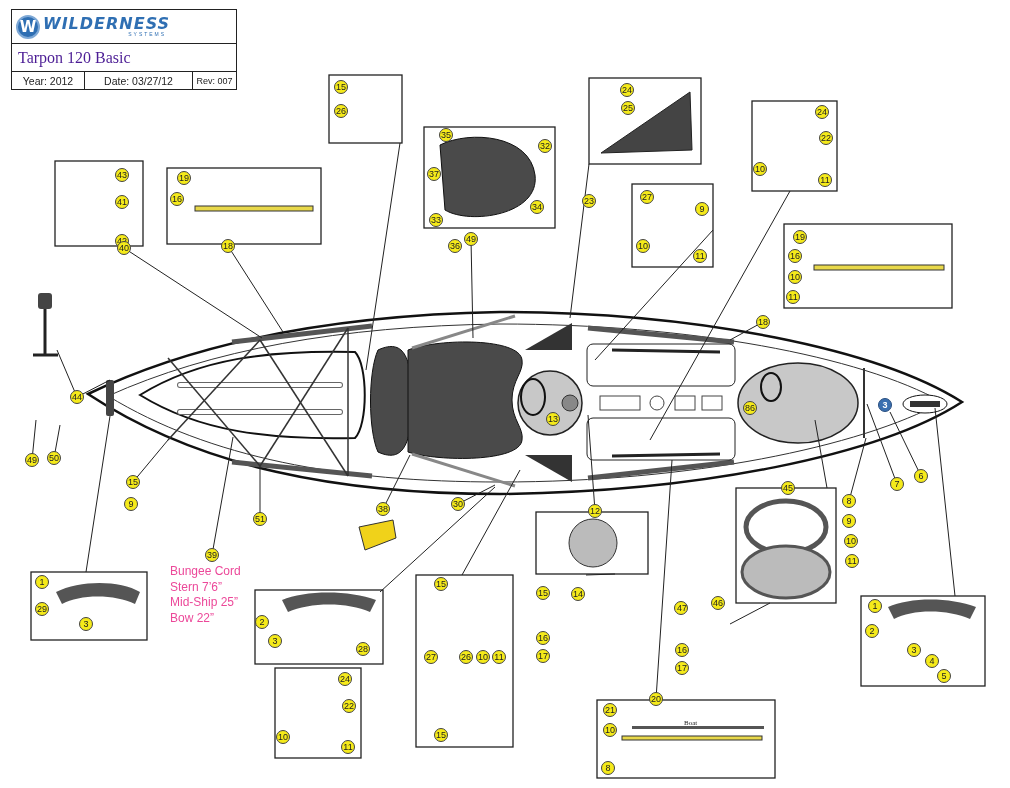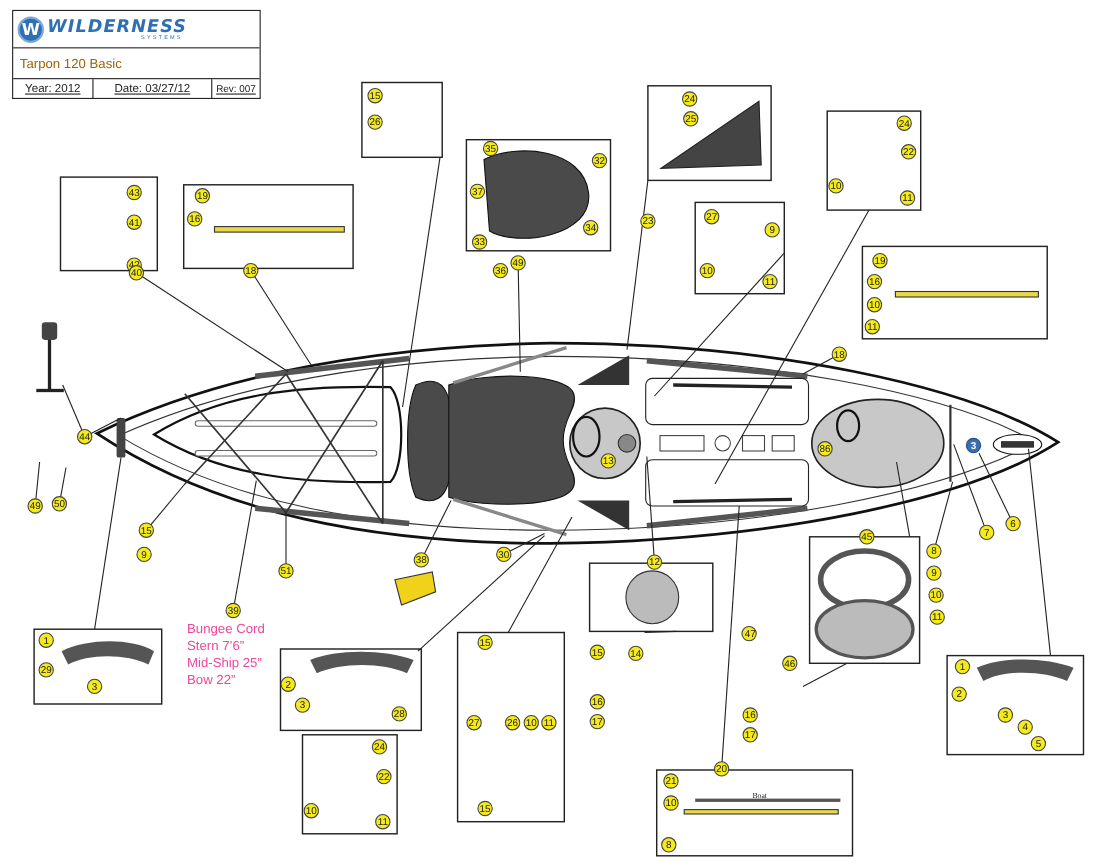--- a/index.html
+++ b/index.html
@@ -4,23 +4,23 @@
 <style>
   html,body{margin:0;padding:0;background:#fff;}
   body{width:1010px;height:788px;position:relative;overflow:hidden;font-family:"Liberation Sans",sans-serif;}
   #diagram{position:absolute;left:0;top:0;}
   .title-block{position:absolute;left:11px;top:9px;width:226px;height:81px;border:1.5px solid #222;box-sizing:border-box;background:#fff;}
   .tb-logo{height:33px;border-bottom:1.5px solid #222;display:flex;align-items:center;padding-left:4px;}
   .logo-circle{width:24px;height:24px;border-radius:50%;background:#2f6fb3;color:#fff;font-weight:bold;font-size:15px;display:flex;align-items:center;justify-content:center;font-family:"DejaVu Sans",sans-serif;border:2px solid #7fa9d6;box-sizing:border-box;}
   .logo-text{margin-left:3px;display:flex;flex-direction:column;line-height:1;}
   .logo-word{color:#2f6fb3;font-weight:bold;font-style:italic;font-size:16px;letter-spacing:1px;font-family:"DejaVu Sans",sans-serif;}
   .logo-sub{color:#2f6fb3;font-size:5px;letter-spacing:2px;align-self:flex-end;margin-right:4px;}
-  .tb-model{height:27px;border-bottom:1.5px solid #222;font-size:12px;display:flex;align-items:center;padding-left:6px;color:#a16207;}
+  .tb-model{height:27px;border-bottom:1.5px solid #222;font-size:16px;display:flex;align-items:center;padding-left:6px;color:#4c1d95;font-family:Liberation Serif, serif;}
   .tb-row{display:flex;height:18px;font-size:10.5px;color:#222;}
-  .tb-row div{display:flex;align-items:center;justify-content:center;border-right:1.5px solid #222;text-decoration:underline;}
+  .tb-row div{display:flex;align-items:center;justify-content:center;border-right:1.5px solid #222;}
   .tb-row div:last-child{border-right:none;font-size:9px;}
   .bungee-note{position:absolute;left:170px;top:564px;font-size:12px;line-height:15.5px;color:#ec4899;}
   .bungee-note div{white-space:nowrap;}
   .callout{position:absolute;width:14px;height:14px;border-radius:50%;background:#f5ea1a;border:1px solid #444;box-sizing:border-box;font-size:9px;line-height:12px;text-align:center;color:#222;transform:translate(-7px,-7px);font-family:"Liberation Sans",sans-serif;}
   .callout.blue{background:#3a6fb0;color:#fff;border-color:#2a4f80;font-weight:bold;}
 </style>
 </head>
 <body>
 
 <svg id="diagram" width="1010" height="788" viewBox="0 0 1010 788">
@@ -242,21 +242,21 @@
     <div class="callout" style="left: 441px; top: 584px;">15</div>
     <div class="callout" style="left: 431px; top: 657px;">27</div>
     <div class="callout" style="left: 466px; top: 657px;">26</div>
     <div class="callout" style="left: 483px; top: 657px;">10</div>
     <div class="callout" style="left: 499px; top: 657px;">11</div>
     <div class="callout" style="left: 441px; top: 735px;">15</div>
     <div class="callout" style="left: 543px; top: 593px;">15</div>
     <div class="callout" style="left: 578px; top: 594px;">14</div>
     <div class="callout" style="left: 543px; top: 638px;">16</div>
     <div class="callout" style="left: 543px; top: 656px;">17</div>
-    <div class="callout" style="left: 681px; top: 576px; text-align: right;">47</div>
+    <div class="callout" style="left: 681px; top: 608px; text-align: right;">47</div>
     <div class="callout" style="left: 718px; top: 603px;">46</div>
     <div class="callout" style="left: 682px; top: 650px;">16</div>
     <div class="callout" style="left: 682px; top: 668px;">17</div>
     <div class="callout" style="left: 656px; top: 699px;">20</div>
     <div class="callout" style="left: 610px; top: 710px;">21</div>
     <div class="callout" style="left: 610px; top: 730px;">10</div>
     <div class="callout" style="left: 608px; top: 768px;">8</div>
     <div class="callout" style="left: 875px; top: 606px;">1</div>
     <div class="callout" style="left: 872px; top: 631px;">2</div>
     <div class="callout" style="left: 914px; top: 650px;">3</div>

